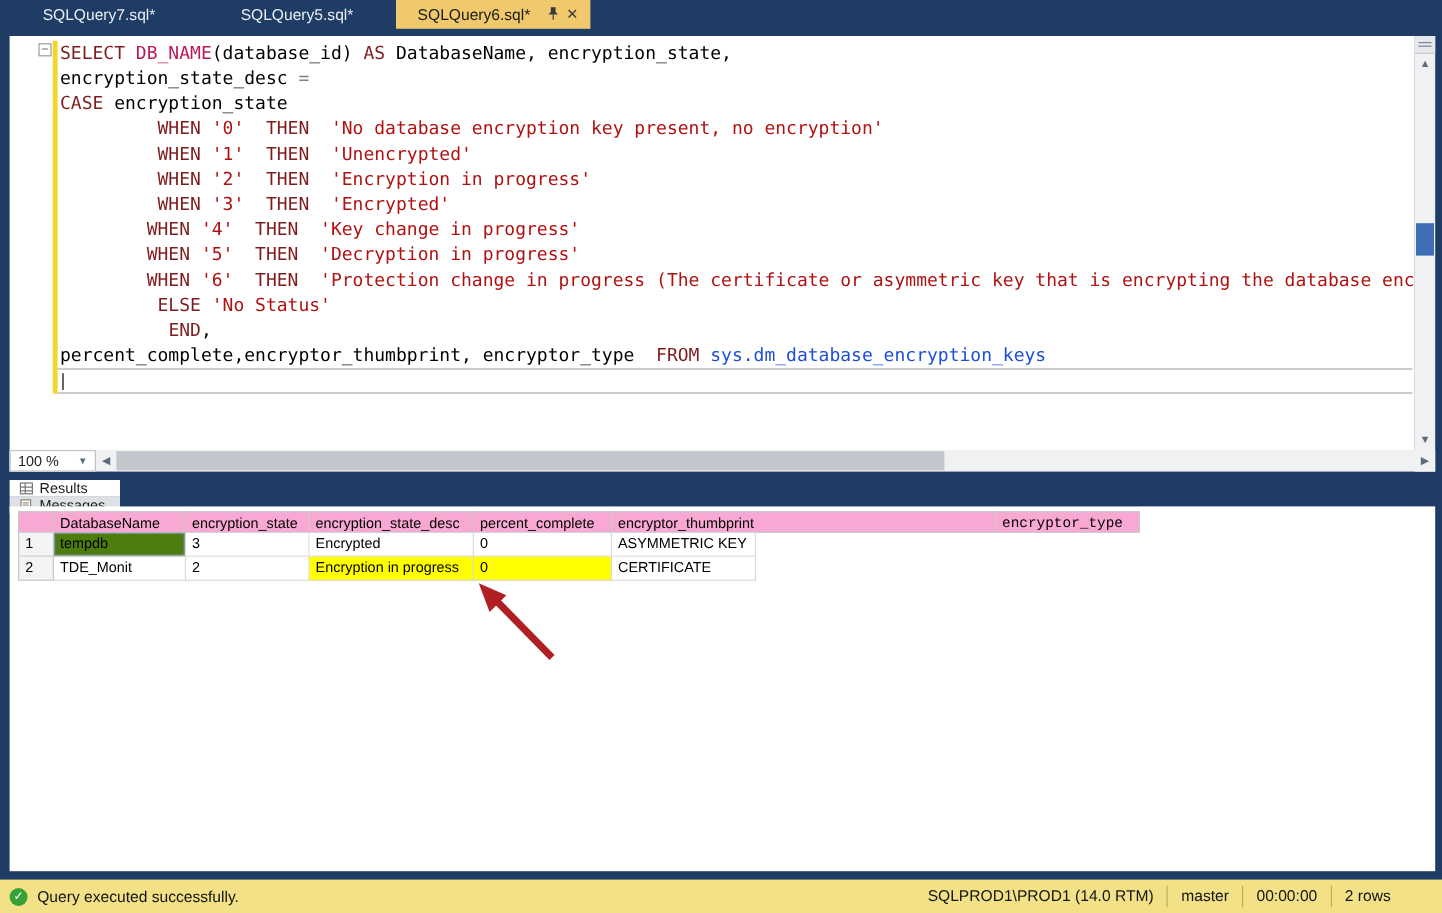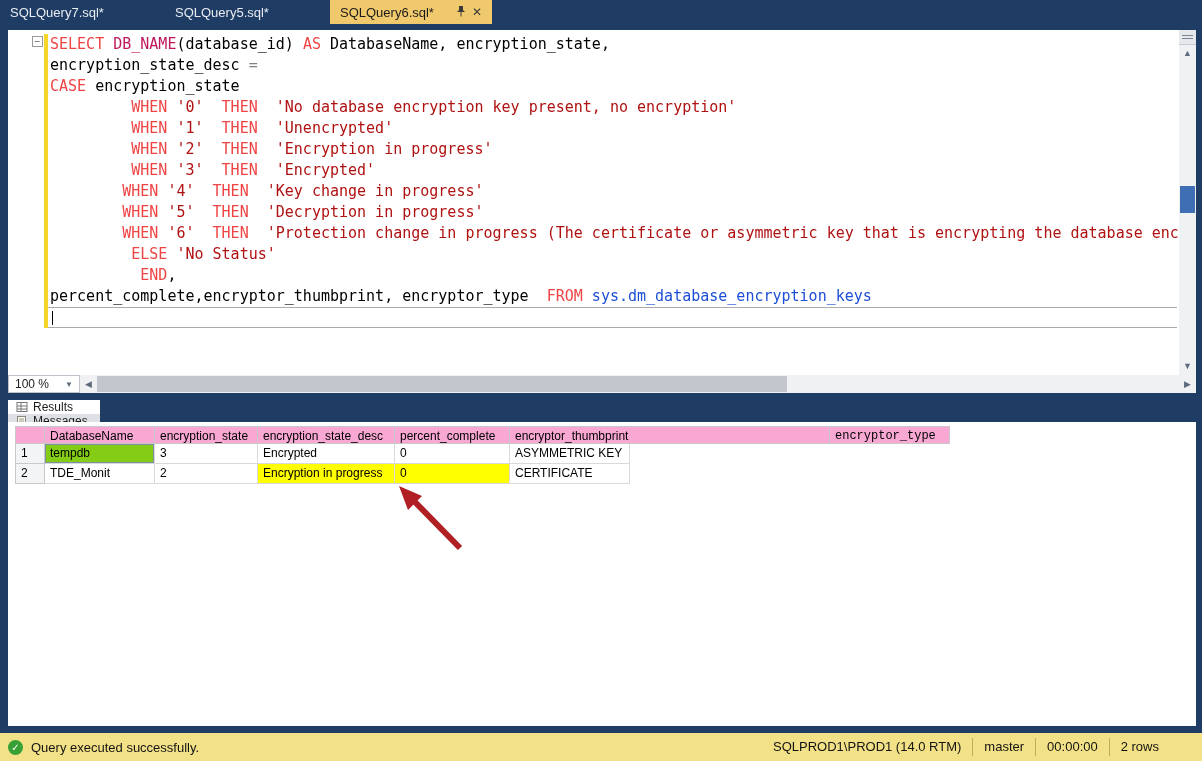--- a/index.html
+++ b/index.html
@@ -4,37 +4,37 @@
 <style>
   * { box-sizing: border-box; }
   html,body { margin:0; padding:0; }
   body {
     width:1202px; height:761px; position:relative; overflow:hidden;
     background:#1e3c64;
     font-family:"Liberation Sans", sans-serif;
   }
 
   
-  .tabbar { position:absolute; top:0; left:0; right:0; height:24px; display:flex; background:#1e3c64; }
+  .tabbar { position:absolute; top:0; left:0; right:0; height:24px; display:flex; background:#1e3c64;text-align:center; }
   .doc-tab { width:165px; display:flex; align-items:center; padding:0 10px; color:#e9edf2; font-size:13px; cursor:default; }
   .doc-tab.active { width:162px; background:#f0c96d; color:#1b1b1b; }
   .doc-tab .tab-label { flex:1; white-space:nowrap; overflow:hidden; }
   .pin-icon, .close-icon { margin-left:6px; color:#3a3a3a; font-size:11px; line-height:11px; }
   .close-icon { font-size:12px; }
 
   
   .editor { position:absolute; left:8px; top:30px; width:1171px; height:345px; background:#ffffff; overflow:hidden; }
   .fold-glyph { position:absolute; left:24px; top:6px; width:11px; height:11px; border:1px solid #9a9a9a; color:#555;
                 font-size:10px; line-height:9px; text-align:center; background:#fff; }
   .change-bar { position:absolute; left:36px; top:4px; width:4px; height:294px; background:#f5d528; }
   .code { position:absolute; left:42px; top:4px; right:0; bottom:0;
           font-family:"DejaVu Sans Mono","Liberation Mono",monospace; font-size:15px; line-height:21px;
           white-space:pre; color:#000; overflow:hidden; }
   .code-line { height:21px; }
-  .tok-k { color:#ef4444;text-align:right; }
+  .tok-k { color:#7f1d1d;text-align:right; }
   .tok-f { color:#be185d; }
   .tok-s { color:#b01111; }
   .tok-g { color:#1d4ed8; }
   .tok-o { color:#808080; }
   .tok-p { color:#000000; }
   .cursor-line { position:absolute; left:40px; top:277px; right:2px; height:21px;
                  border-top:1px solid #ababab; border-bottom:1px solid #ababab; }
   .caret { position:absolute; left:4px; top:3px; width:1px; height:14px; background:#000; }
 
   
@@ -64,21 +64,21 @@
 
   
   .results-area { position:absolute; left:8px; top:422px; width:1188px; height:304px; background:#ffffff; }
   .grid { position:absolute; left:7px; top:4px; font-size:12px; color:#000; }
   .grow { display:flex; }
   .gcell { height:20px; line-height:19px; padding:0 5px; border-right:1px solid #d9d9d9; border-bottom:1px solid #d9d9d9;
            overflow:hidden; white-space:nowrap; background:#fff; }
   .grow .gcell:first-child { border-left:1px solid #c9c9c9; }
   .ghead .gcell { height:18px; line-height:18px; background:#f9a8d4; border-color:#c9c9c9; border-top:1px solid #c9c9c9; }
   .rownum { background:#f3f4f5; border-color:#c9c9c9; }
-  .current-cell { background:#84cc16; box-shadow:inset 0 0 0 1px #7d8ea3; }
+  .current-cell { background:#4d7c0f; box-shadow:inset 0 0 0 1px #7d8ea3; }
   .hl { background:#ffff00; }
   .arrow-svg { position:absolute; left:0; top:0; pointer-events:none; }
 
   
   .statusbar { position:absolute; left:0; right:0; bottom:0; height:28px; background:#f2e186;
                display:flex; align-items:center; padding:0 8px; font-size:13px; color:#141414; }
   .check { width:15px; height:15px; border-radius:50%; background:#38a135; color:#fff; font-size:10px;
            line-height:15px; text-align:center; margin-right:8px; flex:0 0 auto; }
   .sb-right { margin-left:auto; display:flex; align-items:center; height:100%; padding-right:24px; }
   .sb-seg { padding:0 11px; height:18px; line-height:18px; border-left:1px solid #bfae57; white-space:nowrap; }

